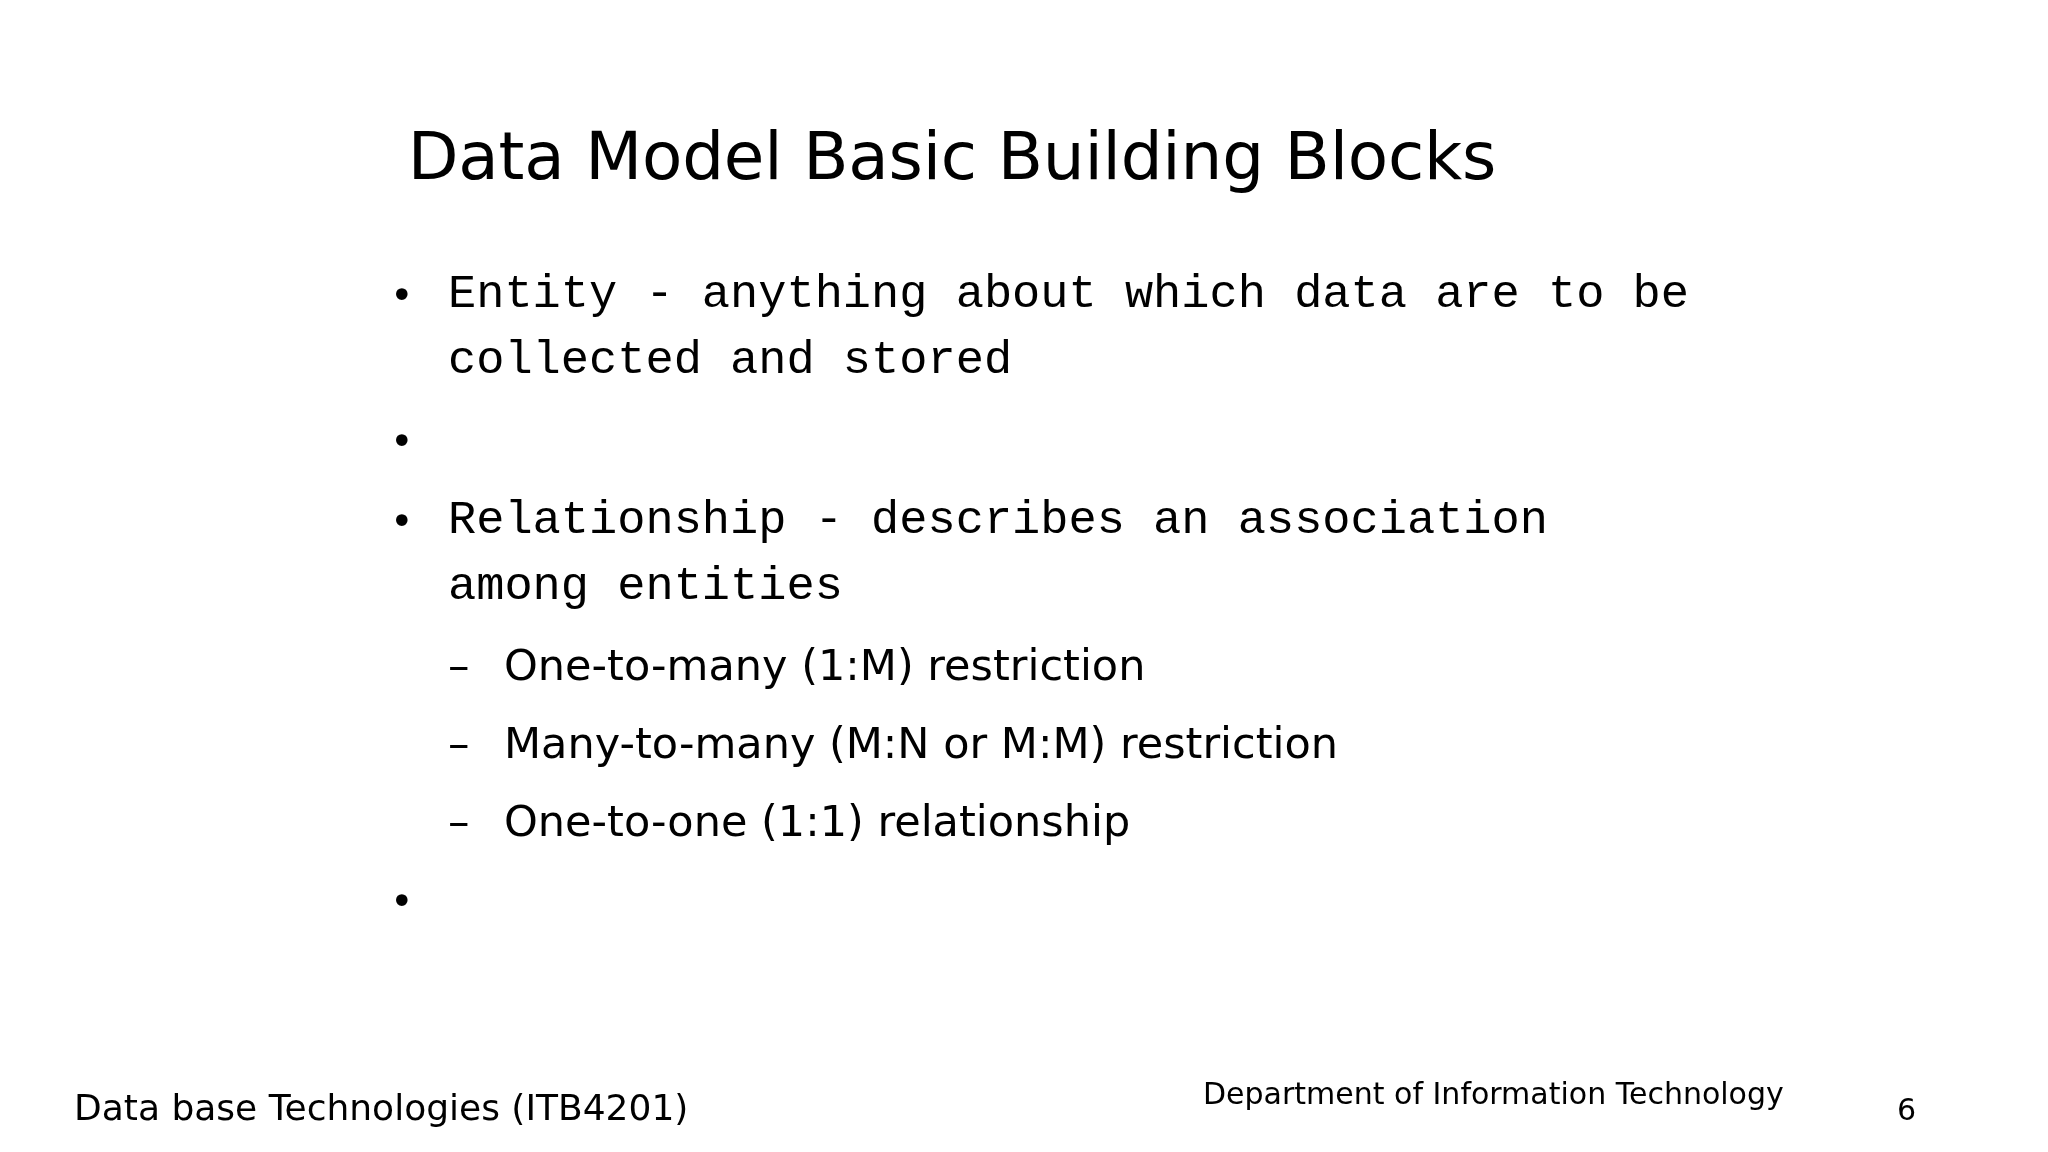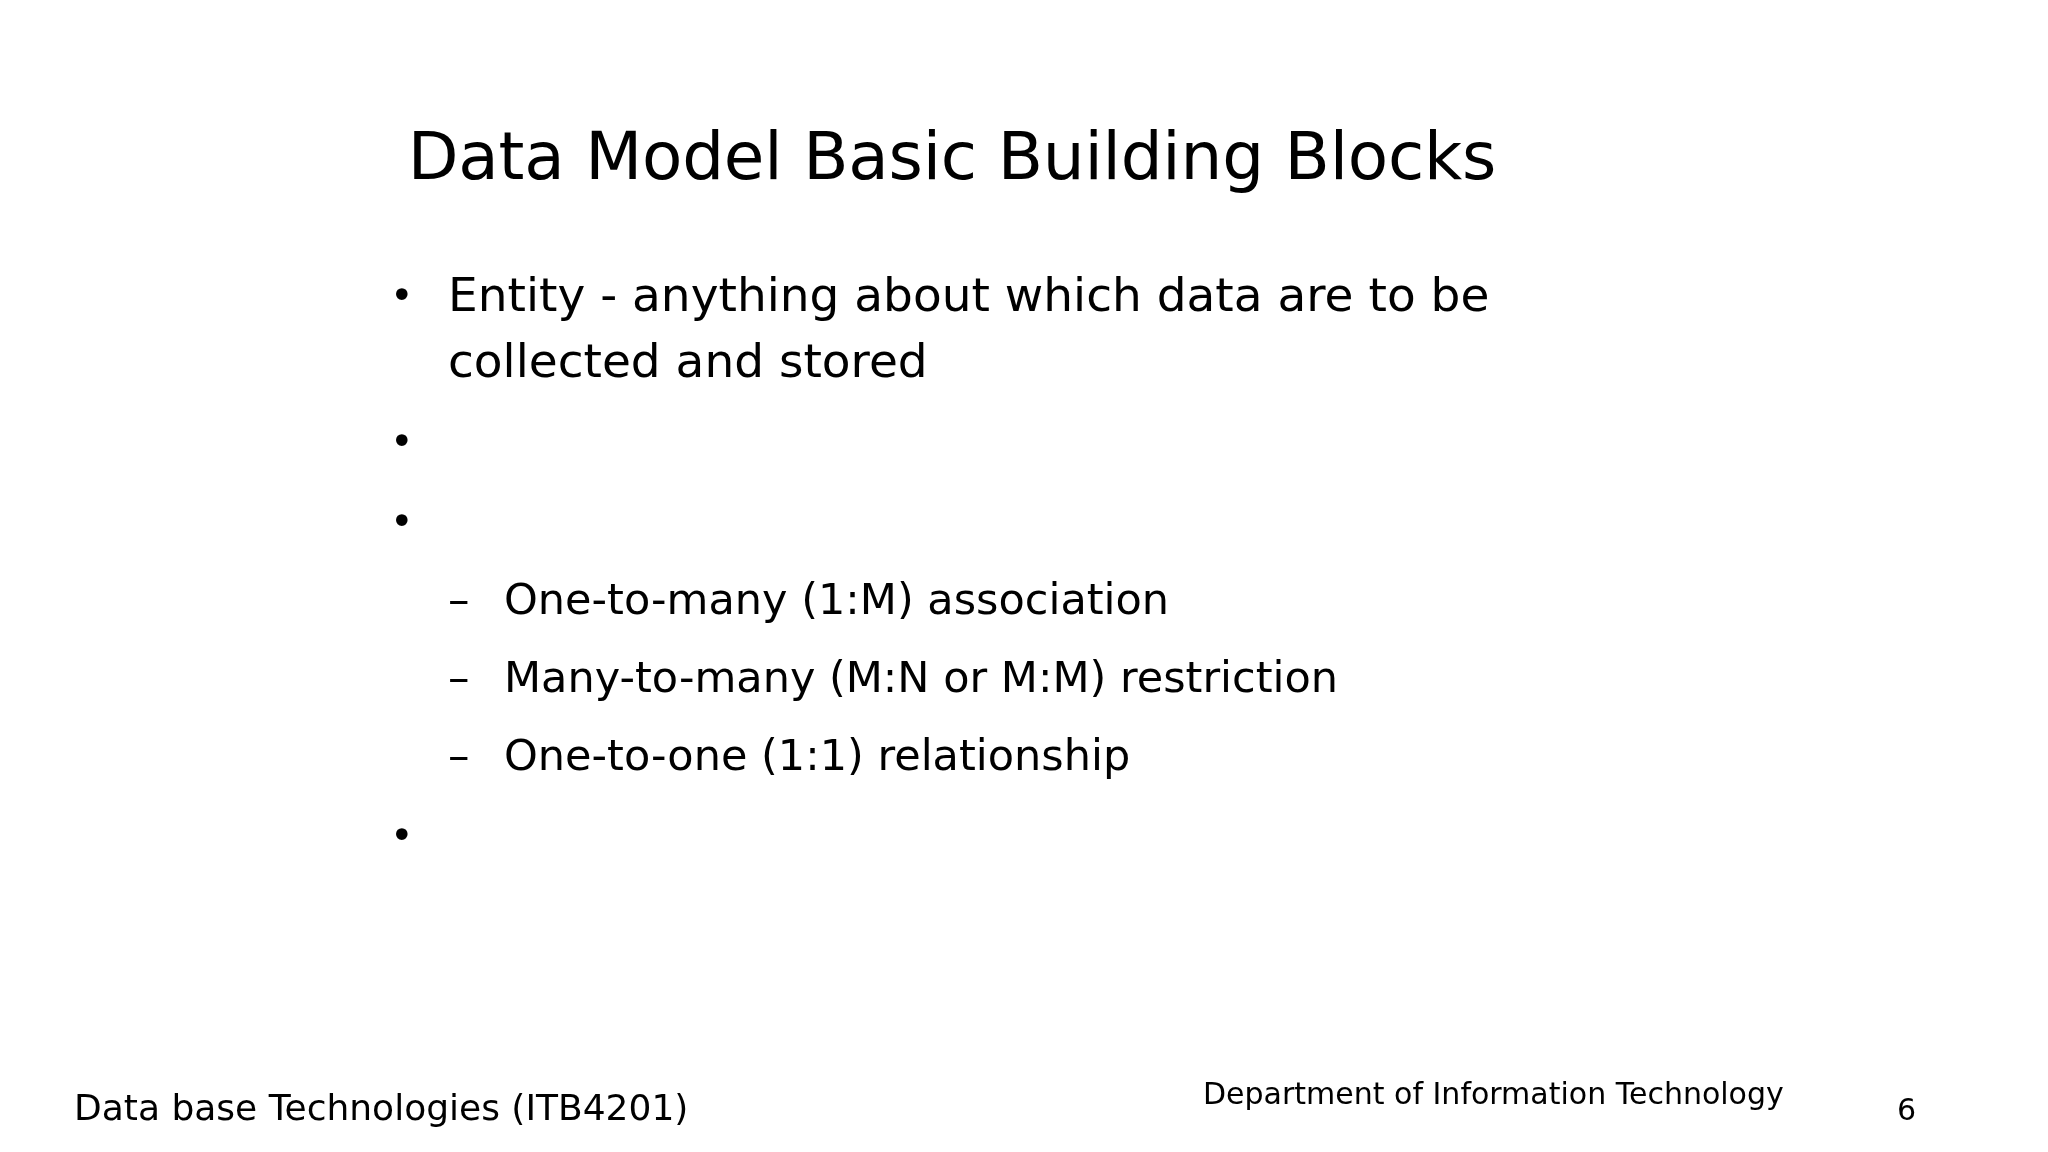--- a/index.html
+++ b/index.html
@@ -61,20 +61,21 @@
     width: 72px;
     font-size: 40px;
     line-height: 66px;
     text-align: left;
     padding-left: 14px;
     box-sizing: border-box;
   }
   .lvl1 .txt {
     flex: 1 1 auto;
     max-width: 1250px;
+    font-family: Liberation Mono, monospace;
   }
 
   
   .lvl2 {
     font-size: 43px;
     line-height: 62px;
     margin-bottom: 16px;
     padding-left: 72px;
   }
   .lvl2 .marker {
@@ -135,26 +136,27 @@
       <span class="marker">•</span>
       <span class="txt">Entity - anything about which data are to be collected and stored</span>
     </div>
 
     <div class="bullet-row lvl1">
       <span class="marker">•</span>
     </div>
 
     <div class="bullet-row lvl1">
       <span class="marker">•</span>
+      <span class="txt">Relationship - describes an association among entities</span>
     </div>
 
     <div class="group-sub">
       <div class="bullet-row lvl2">
         <span class="marker">–</span>
-        <span class="txt">One-to-many (1:M) association</span>
+        <span class="txt">One-to-many (1:M) restriction</span>
       </div>
       <div class="bullet-row lvl2">
         <span class="marker">–</span>
         <span class="txt">Many-to-many (M:N or M:M) restriction</span>
       </div>
       <div class="bullet-row lvl2">
         <span class="marker">–</span>
         <span class="txt">One-to-one (1:1) relationship</span>
       </div>
     </div>

